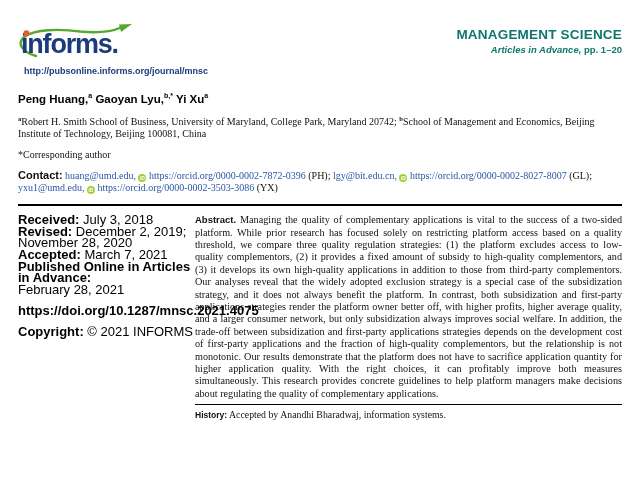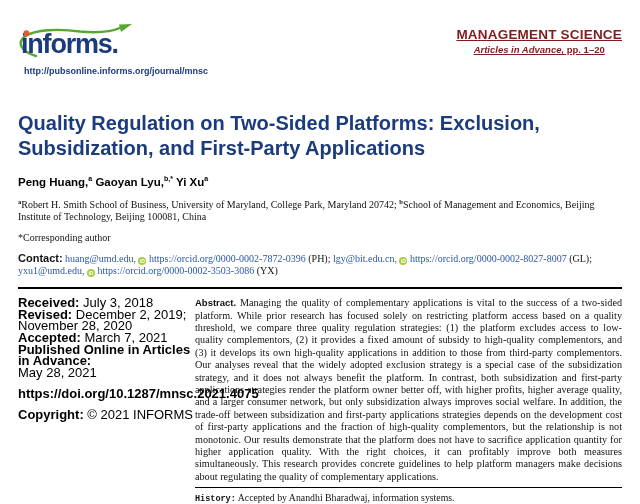--- a/index.html
+++ b/index.html
@@ -4,21 +4,21 @@
 <style>
   html,body{margin:0;padding:0;background:#ffffff;}
   body{width:640px;height:504px;overflow:hidden;font-family:"Liberation Serif",serif;color:#111;}
   .page{padding:24px 18px 0 18px;width:604px;}
 
   
   .header{display:flex;justify-content:space-between;align-items:flex-start;}
   .logo-block{width:220px;}
   .logo-svg{display:block;}
   .logo-url{font-family:"Liberation Sans",sans-serif;font-weight:bold;font-size:9px;color:#1b3b7d;margin-top:1px;text-decoration:none;display:inline-block;padding-left:6px;}
-  .journal-block{text-align:center;color:#7f1d1d;font-family:"Liberation Sans",sans-serif;padding-top:3px;text-decoration:underline;}
+  .journal-block{text-align:right;color:#0f766e;font-family:"Liberation Sans",sans-serif;padding-top:3px;}
   .journal-name{font-size:13.5px;font-weight:bold;letter-spacing:.2px;}
   .journal-issue{font-size:9.5px;font-weight:bold;margin-top:2px;}
   .journal-issue .it{font-style:italic;}
   .journal-issn{font-size:9.5px;font-weight:bold;margin-top:1px;}
 
   
   .title{font-family:"Liberation Sans",sans-serif;font-weight:bold;color:#1b3b7d;font-size:20px;line-height:25px;margin:33px 0 0 0;max-width:578px;}
   .authors{font-family:"Liberation Sans",sans-serif;font-weight:bold;font-size:11.5px;color:#000;margin-top:14px;}
   .authors sup{font-size:7px;}
   .affiliations{font-size:10px;line-height:11.5px;margin-top:8px;}
@@ -38,21 +38,21 @@
   .sidebar{width:177px;flex:none;font-family:"Liberation Sans",sans-serif;font-size:13px;line-height:11px;color:#000;padding-right:2px;box-sizing:border-box;}
   .sidebar p{margin:0 0 1px 0;}
   .sidebar b{font-weight:bold;}
   .sidebar .gap{margin-top:10px;}
   .maincol{flex:1;min-width:0;}
 
   .abstract{font-size:10.2px;line-height:12.4px;text-align:justify;margin:0;}
   .abstract .lbl{font-family:"Liberation Sans",sans-serif;font-weight:bold;font-size:9.5px;}
   .footnotes{font-size:9.8px;line-height:11.3px;}
   .footnotes p{margin:0;padding-left:14px;text-indent:-14px;}
-  .footnotes .lbl{font-family:Liberation Mono, monospace;font-weight:bold;font-size:8.5px;}
+  .footnotes .lbl{font-family:Liberation Sans, sans-serif;font-weight:bold;font-size:8.5px;}
 </style>
 </head>
 <body>
 
 <div class="page">
 
   <div class="header">
     <div class="logo-block">
       <svg class="logo-svg" width="124" height="36" viewBox="0 0 124 36">
         <path d="M 18 32 C 4 28 -2 19 7 12.5 C 17 5.5 40 4.5 62 7.5 C 82 9.5 94 7.5 103 3.5" fill="none" stroke="#57a832" stroke-width="2.4" stroke-linecap="round"></path>
@@ -61,21 +61,20 @@
         <circle cx="8.4" cy="9.2" r="3" fill="#e8582a"></circle>
       </svg>
       <a class="logo-url">http://pubsonline.informs.org/journal/mnsc</a>
     </div>
     <div class="journal-block">
       <div class="journal-name">MANAGEMENT SCIENCE</div>
       <div class="journal-issue"><span class="it">Articles in Advance,</span><span> pp. 1–20</span></div>
     </div>
   </div>
 
-  <h1 class="title">Quality Regulation on Two-Sided Platforms: Exclusion, Subsidization, and First-Party Applications</h1>
 
   <div class="authors">
     <span><span>Peng Huang,</span><sup>a</sup></span>
     <span><span>Gaoyan Lyu,</span><sup>b,*</sup></span>
     <span><span>Yi Xu</span><sup>a</sup></span>
   </div>
 
   <p class="affiliations"><sup>a</sup><span>Robert H. Smith School of Business, University of Maryland, College Park, Maryland 20742; </span><sup>b</sup><span>School of Management and Economics, Beijing Institute of Technology, Beijing 100081, China</span></p>
   <p class="corresponding">*Corresponding author</p>
 
@@ -97,21 +96,21 @@
 
   <hr class="rule-thick">
 
   <div class="columns">
 
     <div class="sidebar">
       <p><b>Received:</b><span> July 3, 2018</span></p>
       <p><b>Revised:</b><span> December 2, 2019; November 28, 2020</span></p>
       <p><b>Accepted:</b><span> March 7, 2021</span></p>
       <p><b>Published Online in Articles in Advance:</b></p>
-      <p><span>May 28, 2021</span></p>
+      <p><span>February 28, 2021</span></p>
       <p class="gap"><b>https://doi.org/10.1287/mnsc.2021.4075</b></p>
       <p class="gap"><b>Copyright:</b><span> © 2021 INFORMS</span></p>
     </div>
 
     <div class="maincol">
       <p class="abstract"><span class="lbl">Abstract.</span><span> Managing the quality of complementary applications is vital to the success of a two-sided platform. While prior research has focused solely on restricting platform access based on a quality threshold, we compare three quality regulation strategies: (1) the platform excludes access to low-quality complementors, (2) it provides a fixed amount of subsidy to high-quality complementors, and (3) it develops its own high-quality applications in addition to those from third-party complementors. Our analyses reveal that the widely adopted exclusion strategy is a special case of the subsidization strategy, and it does not always benefit the platform. In contrast, both subsidization and first-party applications strategies render the platform owner better off, with higher profits, higher average quality, and a larger consumer network, but only subsidization always improves social welfare. In addition, the trade-off between subsidization and first-party applications strategies depends on the development cost of first-party applications and the fraction of high-quality complementors, but the relationship is not monotonic. Our results demonstrate that the platform does not have to sacrifice application quantity for higher application quality. With the right choices, it can profitably improve both measures simultaneously. This research provides concrete guidelines to help platform managers make decisions about regulating the quality of complementary applications.</span></p>
       <hr class="rule-thin">
       <div class="footnotes">
         <p><span class="lbl">History:</span><span> Accepted by Anandhi Bharadwaj, information systems.</span></p>
 

